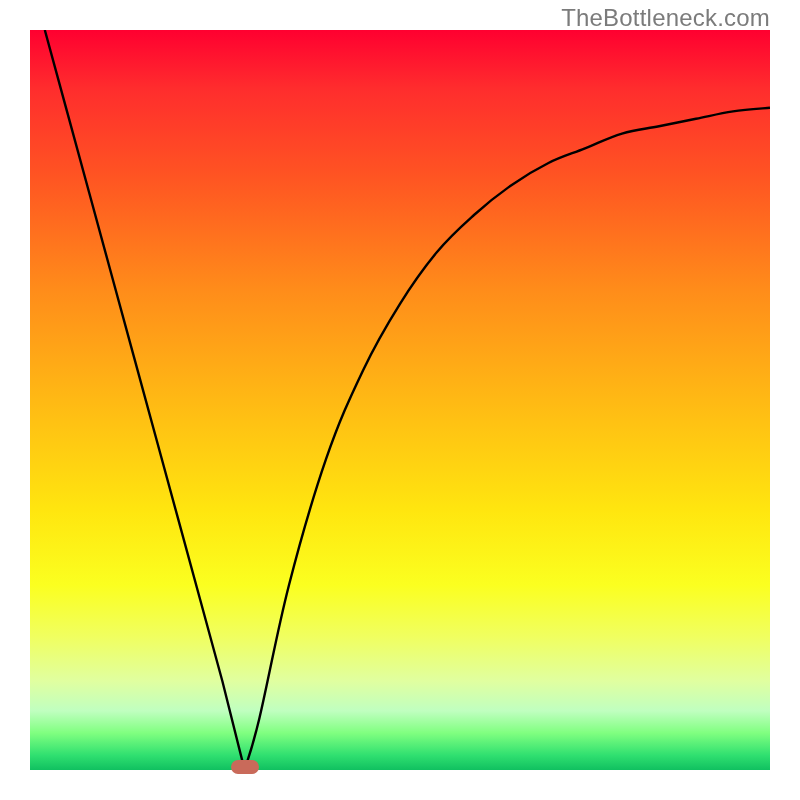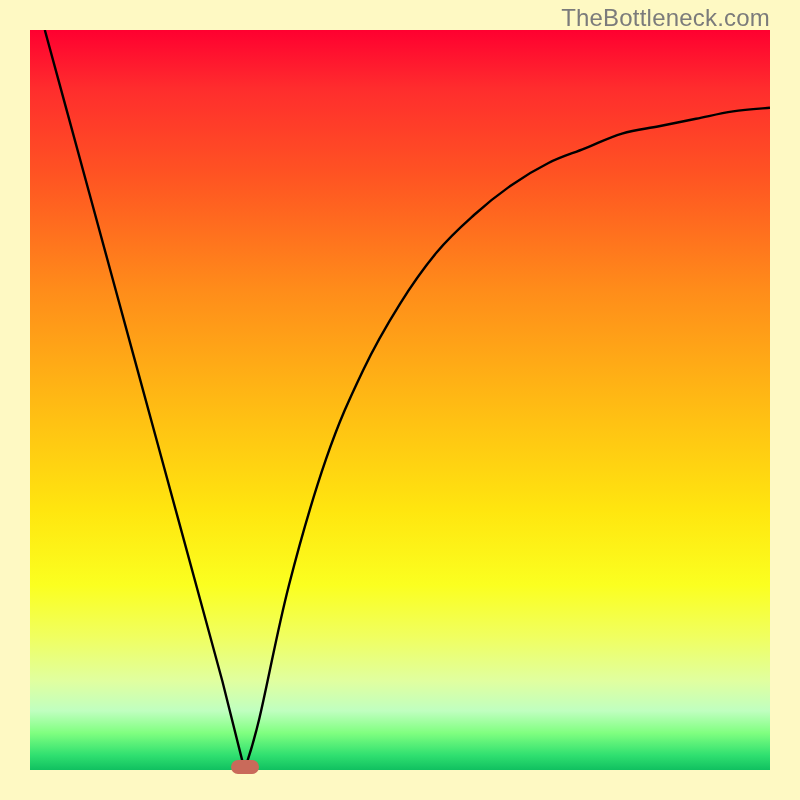--- a/index.html
+++ b/index.html
@@ -8,21 +8,21 @@
     width: 800px;
     height: 800px;
     background: #000000;
     overflow: hidden;
     font-family: Arial, Helvetica, sans-serif;
   }
   .frame {
     position: relative;
     width: 800px;
     height: 800px;
-    background: #fef9c3;
+    background: #ffffff;
   }
   .plot-area {
     position: absolute;
     left: 30px;
     top: 30px;
     width: 740px;
     height: 740px;
     background: linear-gradient(
       to bottom,
       #ff0030 0%,

